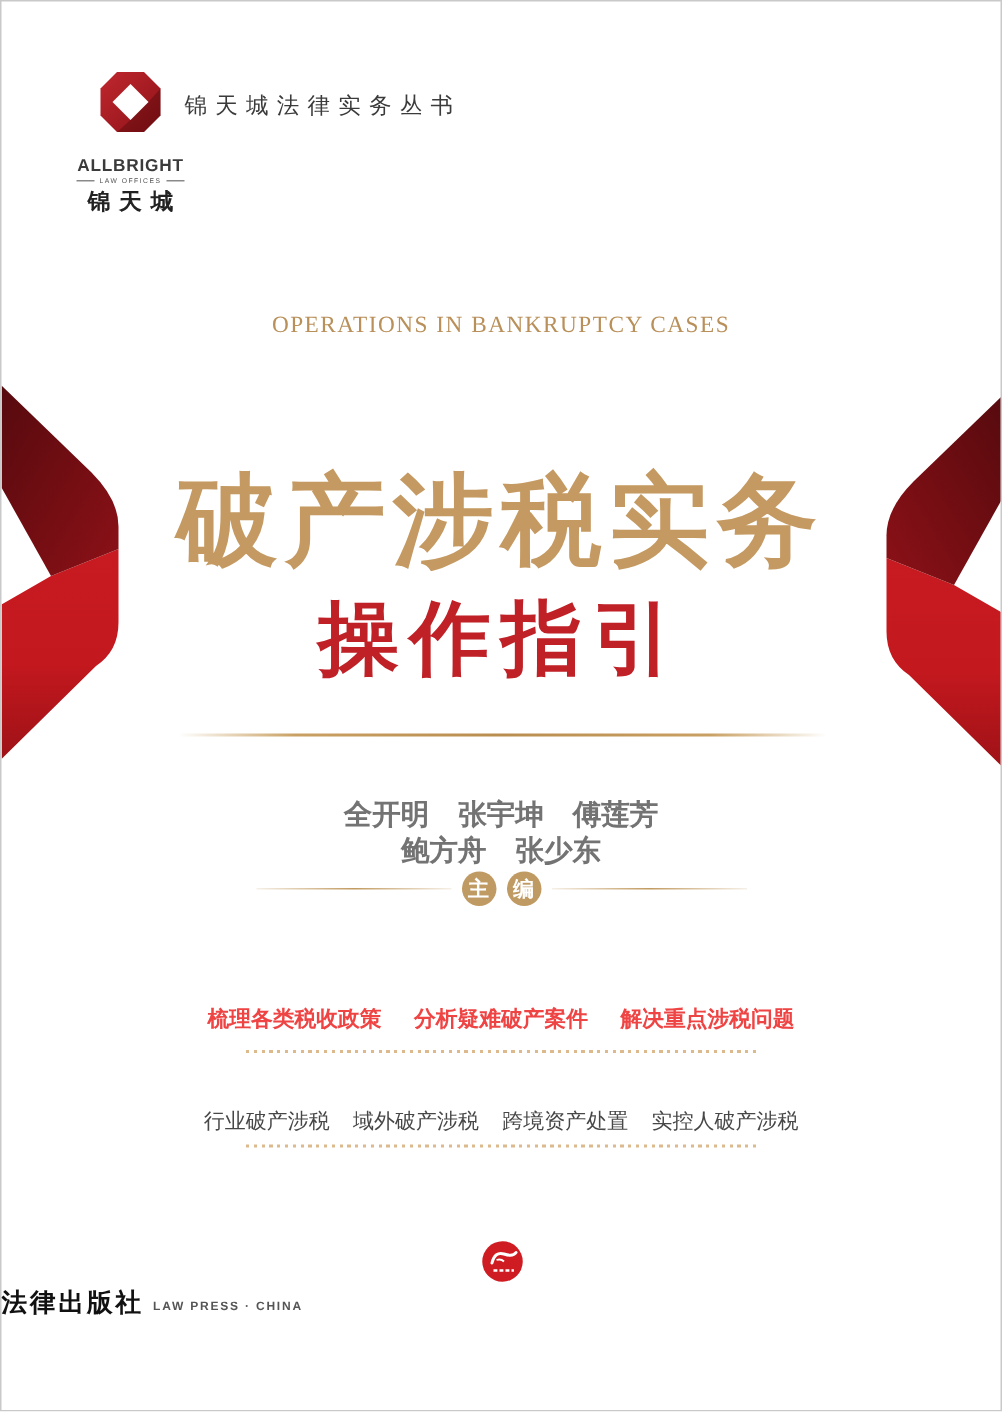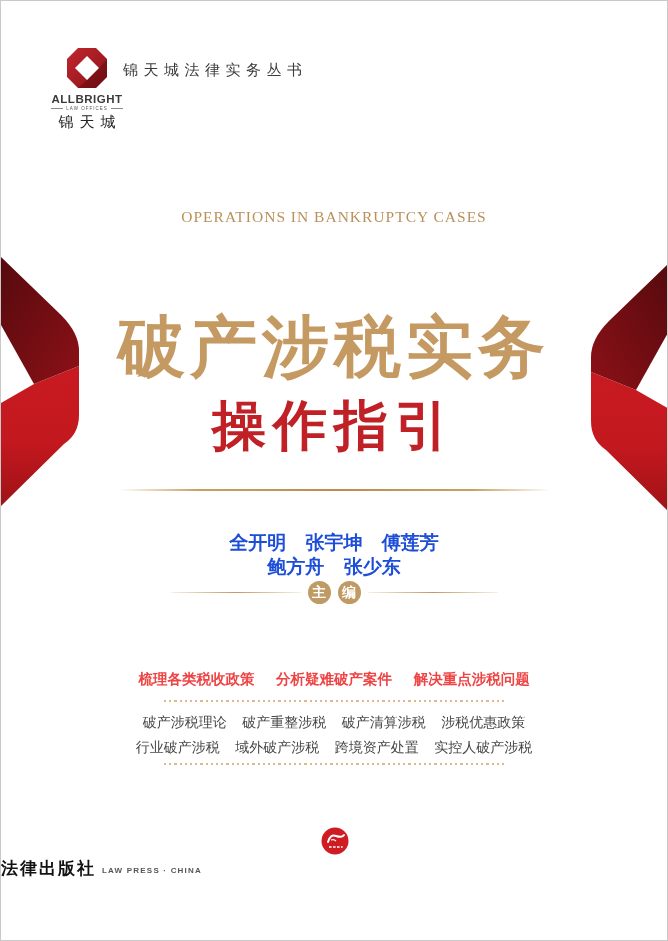--- a/index.html
+++ b/index.html
@@ -11,41 +11,41 @@
     background:#ffffff;
     overflow:hidden;
     font-family:"Liberation Sans","DejaVu Sans",sans-serif;
   }
   .abs{position:absolute;}
   .centered{left:0;width:100%;text-align:center;}
 
   
   .logo-block{left:44px;top:46px;width:84px;text-align:center;}
   .logo-octagon{display:block;margin:0 auto;}
-  .logo-name{margin-top:4px;font-size:11.5px;font-weight:bold;color:#3b3b3b;letter-spacing:0.5px;}
+  .logo-name{margin-top:16px;font-size:11.5px;font-weight:bold;color:#3b3b3b;letter-spacing:0.5px;}
   .logo-sub{display:flex;align-items:center;justify-content:center;gap:3px;margin-top:1px;}
   .logo-sub .rule{width:12px;height:1px;background:#8a8a8a;}
   .logo-sub .txt{font-size:4.5px;color:#555;letter-spacing:1px;}
-  .logo-cn{margin-top:2px;font-family:"Liberation Serif","DejaVu Serif",serif;font-weight:normal;font-size:15px;color:#222;letter-spacing:6px;padding-left:6px;}
+  .logo-cn{margin-top:2px;font-family:"Liberation Serif","DejaVu Serif",serif;font-weight:bold;font-size:15px;color:#222;letter-spacing:6px;padding-left:6px;}
   .series-title{left:122px;top:60px;font-family:"Liberation Serif","DejaVu Serif",serif;font-size:15px;color:#3b3b3b;letter-spacing:5.5px;}
 
   
   .en1{top:181px;font-family:"Liberation Serif","DejaVu Serif",serif;font-size:20px;color:#b9905a;letter-spacing:1.5px;}
   .en2{top:207px;font-family:"Liberation Serif","DejaVu Serif",serif;font-size:15.5px;color:#b9905a;letter-spacing:1px;}
 
   
   .cn-main{top:301px;font-family:Liberation Sans, sans-serif;font-weight:bold;font-size:67px;color:#c59a62;letter-spacing:5px;white-space:nowrap;}
   .cn-sub{top:389px;font-weight:bold;font-size:54px;color:#bf2127;letter-spacing:7px;}
 
   
   .gold-divider{top:488px;left:118px;width:432px;height:2px;
     background:linear-gradient(90deg,rgba(201,160,99,0) 0%,#c9a063 18%,#b98d4f 50%,#c9a063 82%,rgba(201,160,99,0) 100%);}
 
   
-  .authors{font-weight:bold;font-size:19px;color:#1d4ed8;}
+  .authors{font-weight:bold;font-size:19px;color:#737373;}
   .authors-1{top:529px;}
   .authors-2{top:553px;}
   .authors span{margin:0 7px;}
   .editor-row{top:580px;display:flex;align-items:center;justify-content:center;gap:7px;left:0;width:100%;}
   .editor-rule{width:130px;height:1px;background:linear-gradient(90deg,rgba(194,154,96,0.15),#c29a60,rgba(194,154,96,0.15));}
   .editor-badge{width:23px;height:23px;border-radius:50%;background:#bf9a62;color:#ffffff;
     font-size:14px;font-weight:bold;display:flex;align-items:center;justify-content:center;}
 
   
   .slogan{top:669px;font-family:"Liberation Serif","DejaVu Serif",serif;font-weight:bold;font-size:14.5px;color:#ef4444;white-space:nowrap;}
@@ -151,26 +151,20 @@
     <span class="editor-rule"></span>
   </div>
 
   <div class="abs centered slogan">
     <span>梳理各类税收政策</span>
     <span>分析疑难破产案件</span>
     <span>解决重点涉税问题</span>
   </div>
 
   <div class="abs dotted dotted-top"></div>
-  <div class="abs centered topics-row topics-1">
-    <span>破产涉税理论</span>
-    <span>破产重整涉税</span>
-    <span>破产清算涉税</span>
-    <span>涉税优惠政策</span>
-  </div>
   <div class="abs centered topics-row topics-2">
     <span>行业破产涉税</span>
     <span>域外破产涉税</span>
     <span>跨境资产处置</span>
     <span>实控人破产涉税</span>
   </div>
   <div class="abs dotted dotted-bottom"></div>
 
   <svg class="abs seal" width="28" height="28" viewBox="0 0 28 28">
     <circle cx="14" cy="14" r="13.5" fill="#ce1c22"></circle>

